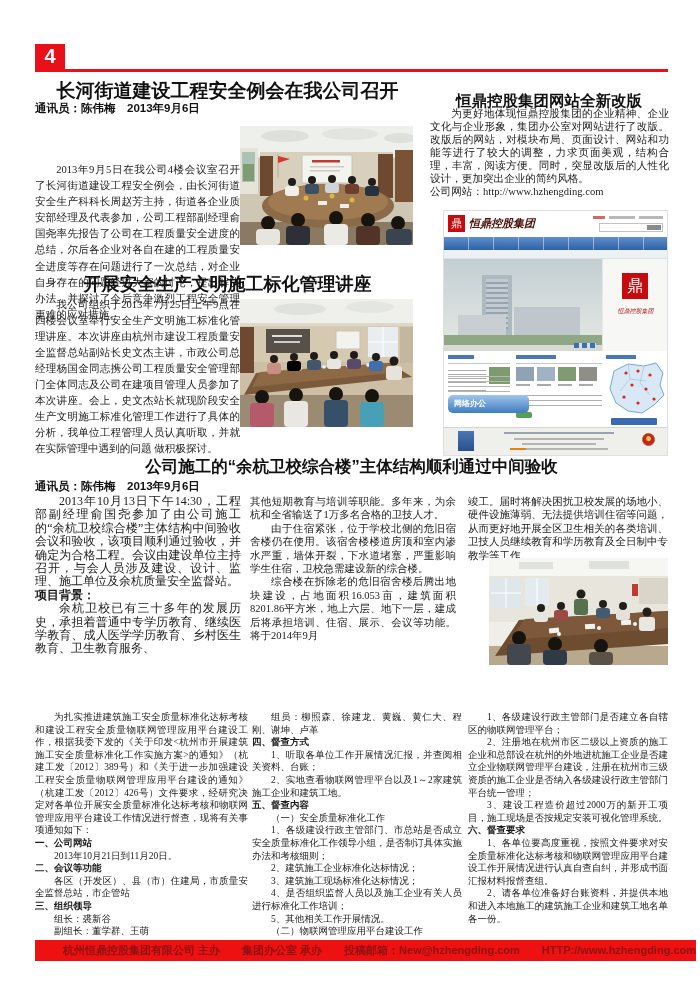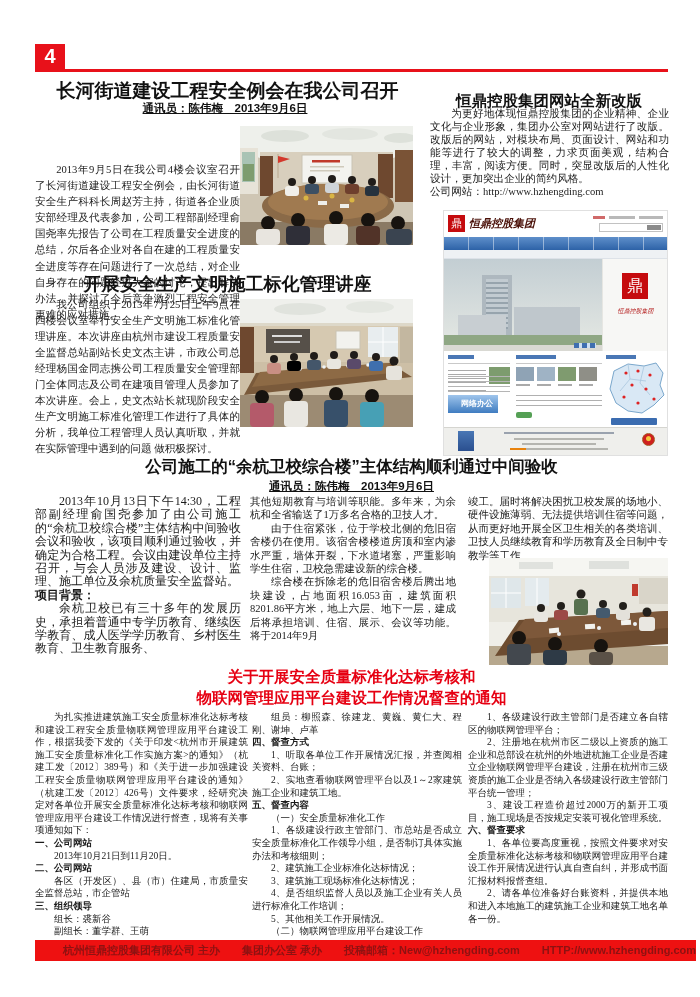--- a/index.html
+++ b/index.html
@@ -12,21 +12,21 @@
   .topline{position:absolute;left:35px;top:69px;width:633px;height:3px;background:#e8111a;}
 
   
   .headline{position:absolute;margin:0;color:#111;font-family:"Liberation Sans",sans-serif;
             font-weight:bold;text-align:center;white-space:nowrap;}
   .h-a1{left:35px;top:78px;width:385px;font-size:19px;text-align:center;}
   .h-a2{left:35px;top:272px;width:385px;font-size:18px;}
   .h-web{left:430px;top:80px;width:238px;font-size:15.5px;margin-top:11px;}
   .h-a3{left:35px;top:456px;width:633px;font-size:16.5px;}
   .h-notice{left:35px;top:666px;width:633px;font-size:15.5px;line-height:21px;color:#e60012;white-space:normal;}
-  .byline{position:absolute;font:bold 11.5px "Liberation Sans",sans-serif;color:#111;text-align:center;text-decoration:underline;}
+  .byline{position:absolute;font:bold 11.5px "Liberation Sans",sans-serif;color:#111;text-align:left;}
   .by-a1{left:35px;top:101px;width:380px;}
   .by-a3{left:35px;top:479px;width:633px;}
 
   
   .col{position:absolute;text-align:justify;}
   .col p{margin:0;text-indent:2em;}
   .col p.flush{text-indent:0;}
   .col p.bh{font-weight:bold;text-indent:0;}
   .c-a1{left:35px;top:116px;width:205px;font-size:10.6px;line-height:16.1px;margin-top:46px;}
   .c-a2{left:35px;top:297px;width:205px;font-size:10.6px;line-height:16px;}
@@ -57,23 +57,23 @@
   .ws-search i{position:absolute;right:1px;top:1px;width:14px;height:5px;background:#8a8a8a;}
   .ws-nav{left:0;top:26px;width:225px;height:13px;
       background-image:repeating-linear-gradient(90deg,transparent 0 24px,rgba(255,255,255,.45) 24px 25px),
                        linear-gradient(#5e8fca,#2d62a7);}
   .ws-sub{left:0;top:39px;width:225px;height:9px;background:#eef1f4;border-bottom:1px solid #dde2e8;}
   .ws-banner{left:0;top:48px;width:158px;height:92px;background:linear-gradient(#c3ced3,#e6e9e4);overflow:hidden;}
   .ws-bpanel{left:158px;top:48px;width:67px;height:92px;background:#f7f7f5;border-left:1px solid #e6e6e2;}
   .ws-blogo{left:178px;top:62px;width:26px;height:26px;background:#c50b0e;color:#fff;
             font-size:16px;line-height:26px;text-align:center;}
   .ws-btext{left:159px;top:96px;width:65px;text-align:center;font-size:6px;color:#b01010;font-style:italic;}
-  .ws-oa{left:4px;top:184px;width:50px;height:18px;border-radius:0;color:#fff;
+  .ws-oa{left:4px;top:184px;width:81px;height:18px;border-radius:5px;color:#fff;
          background:linear-gradient(#9fc5ec,#3f7cc0);font:bold 8px/18px "DejaVu Sans",sans-serif;
-         text-align:left;padding-left:13px;}
+         text-align:left;padding-left:6px;}
   .ws-foot{left:0;top:216px;width:225px;height:29px;background:#efefec;border-top:1px solid #d5d5d0;}
   .ws-badge{left:198px;top:222px;width:13px;height:13px;border-radius:50%;border:1px solid #a85520;
             background:radial-gradient(circle at 50% 42%,#f4c83c 0 2px,#cf1f1f 3px);}
   .ws-bld{left:14px;top:220px;width:16px;height:20px;background:linear-gradient(#4a77b5,#2a4f8f);}
   .bar{position:absolute;}
 
   
   .footerbar{position:absolute;left:35px;top:940px;width:633px;height:21px;background:#ee1111;
              color:#8d1212;font:bold 11px/21px "Liberation Sans",sans-serif;text-align:center;white-space:nowrap;padding-left:28px;}
 </style>
@@ -309,26 +309,25 @@
     <circle cx="158" cy="54" r="4.5" fill="#23201c"></circle>
       <rect x="150" y="59" width="16" height="14" rx="3" fill="#e9e7e1"></rect>
     <circle cx="30" cy="80" r="7" fill="#17130f"></circle>
       <rect x="18" y="86" width="24" height="21" rx="4" fill="#43484e"></rect>
     <circle cx="66" cy="86" r="7" fill="#17130f"></circle>
       <rect x="54" y="92" width="24" height="15" rx="4" fill="#2e3a46"></rect>
     <circle cx="112" cy="88" r="7" fill="#17130f"></circle>
       <rect x="100" y="94" width="24" height="13" rx="4" fill="#5a5147"></rect>
   </svg>
 
-  <h2 class="headline h-notice"><span>关于开展安全质量标准化达标考核和</span><br><span>物联网管理应用平台建设工作情况督查的通知</span></h2>
   <div class="col c-n1">
     <p>为扎实推进建筑施工安全质量标准化达标考核和建设工程安全质量物联网管理应用平台建设工作，根据我委下发的《关于印发&lt;杭州市开展建筑施工安全质量标准化工作实施方案&gt;的通知》（杭建工发〔2012〕389号）和《关于进一步加强建设工程安全质量物联网管理应用平台建设的通知》（杭建工发〔2012〕426号）文件要求，经研究决定对各单位开展安全质量标准化达标考核和物联网管理应用平台建设工作情况进行督查，现将有关事项通知如下：</p>
     <p class="bh">一、公司网站</p>
     <p>2013年10月21日到11月20日。</p>
-    <p class="bh">二、公司网站</p>
+    <p class="bh">二、会议等功能</p>
     <p>各区（开发区）、县（市）住建局，市质量安全监督总站，市企管站</p>
     <p class="bh">三、组织领导</p>
     <p>组长：裘新谷</p>
     <p>副组长：董学群、王萌</p>
   </div>
   <div class="col c-n2">
     <p>组员：柳照森、徐建龙、黄巍、黄仁大、程刚、谢坤、卢革</p>
     <p class="bh">四、督查方式</p>
     <p>1、听取各单位工作开展情况汇报，并查阅相关资料、台账；</p>
     <p>2、实地查看物联网管理平台以及1～2家建筑施工企业和建筑工地。</p>

